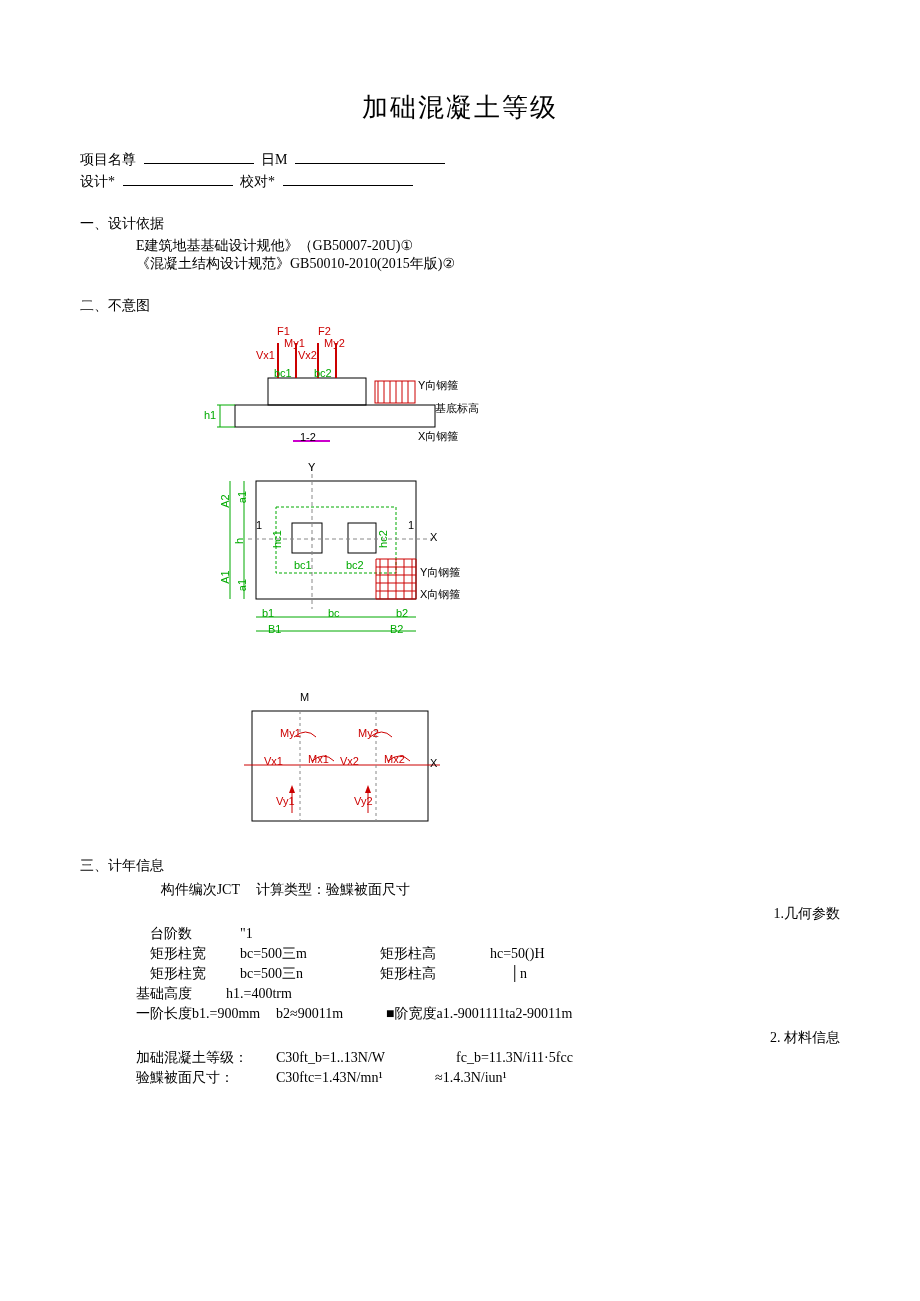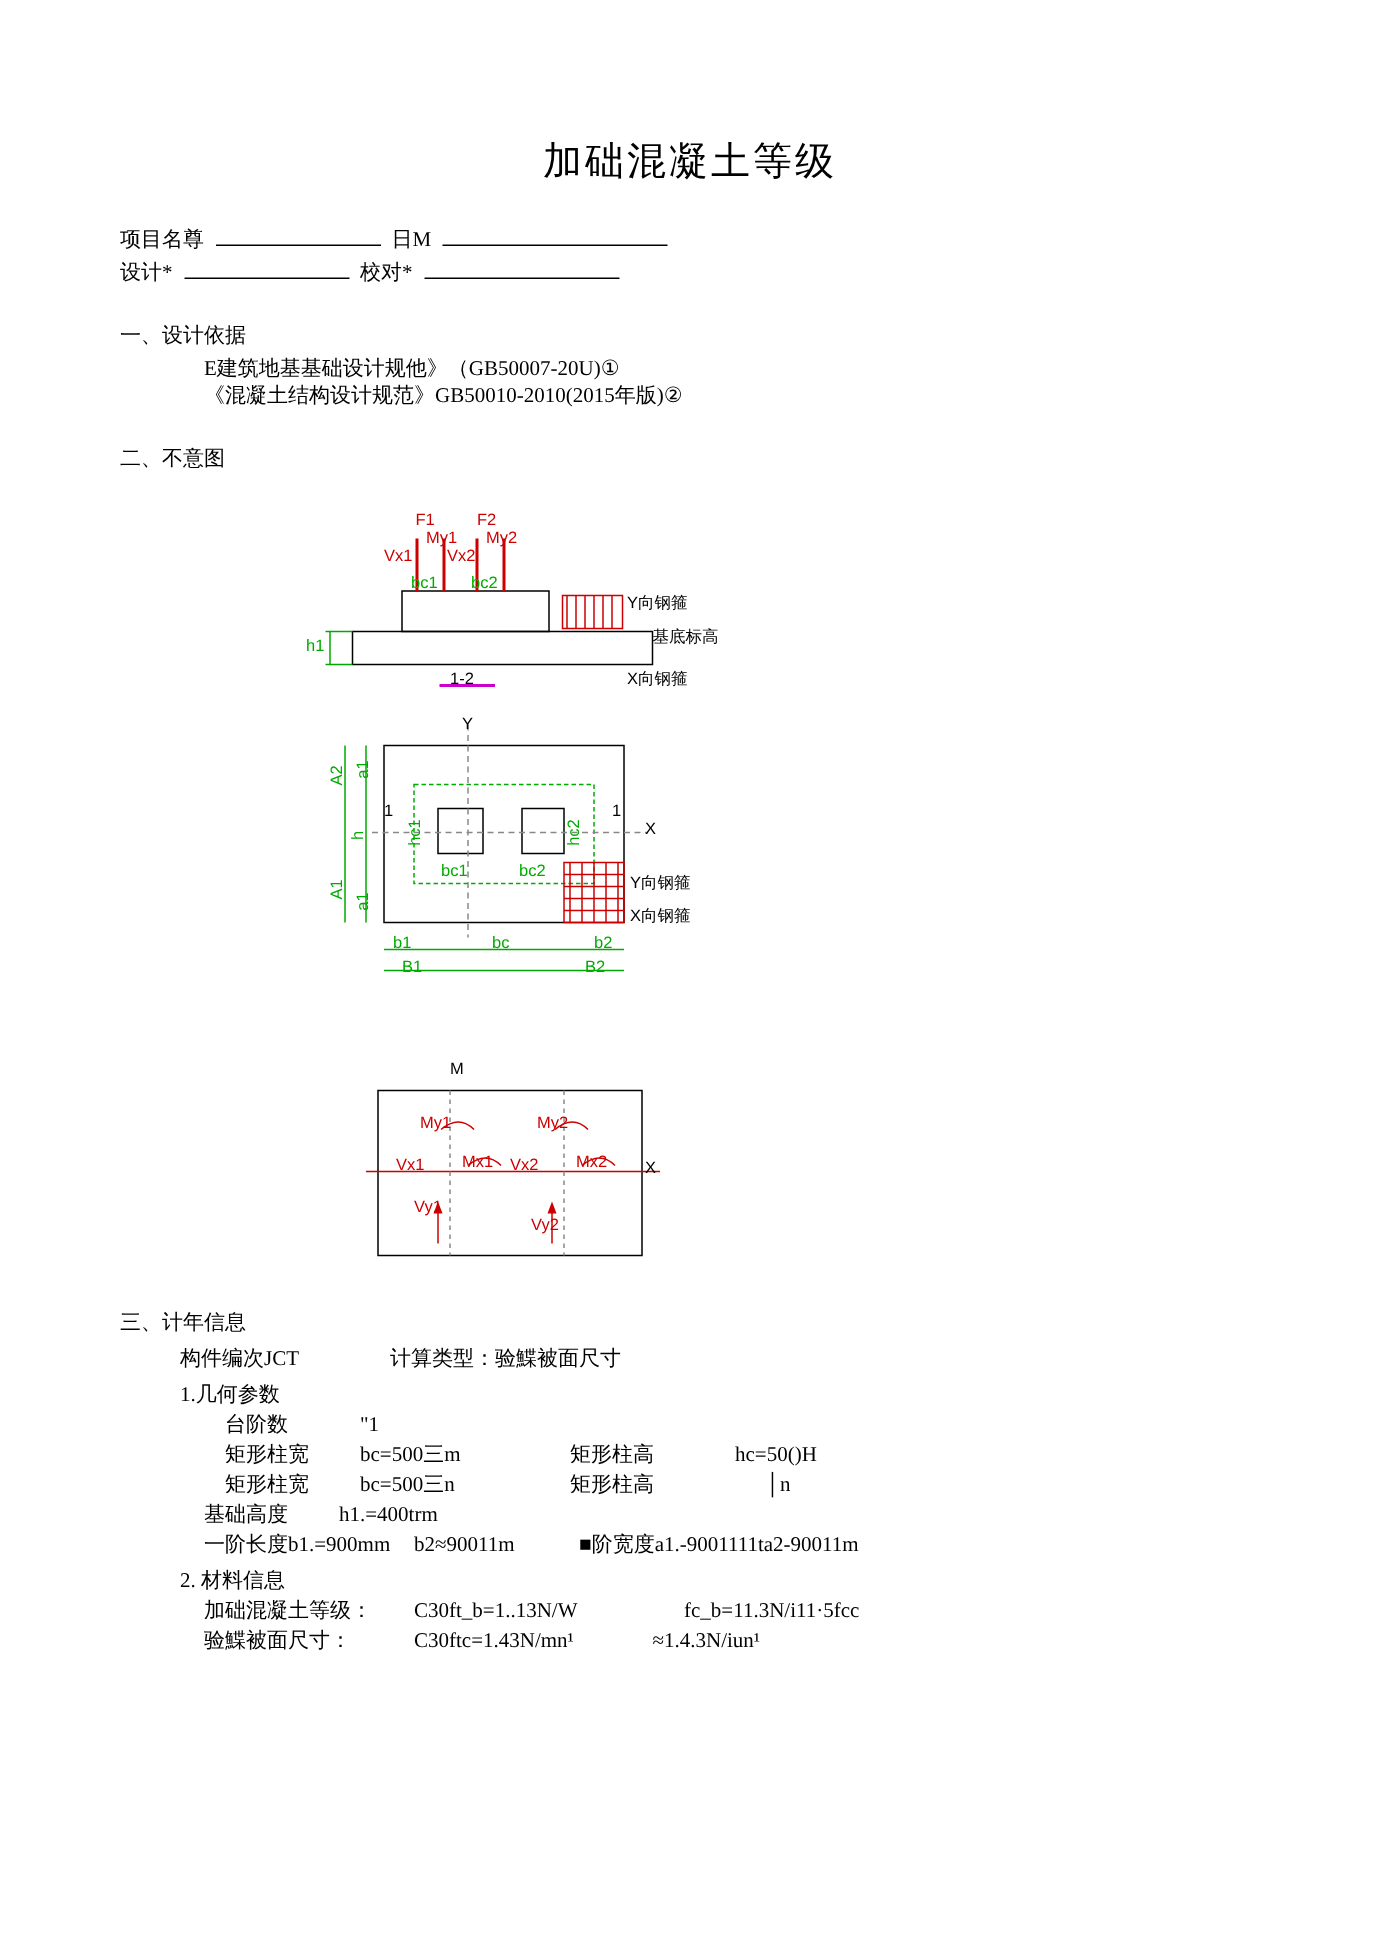--- a/index.html
+++ b/index.html
@@ -31,21 +31,21 @@
     vertical-align: baseline;
     margin: 0 4px;
   }
   .section-head {
     font-size: 14px;
     margin-top: 24px;
     margin-bottom: 4px;
   }
   .indent2 { margin-left: 56px; }
   .figure-block {
-    margin: 24px 0 8px 120px;
+    margin: 8px 0 8px 120px;
   }
   .fig-frame {
     position: relative;
     border: 1px solid #000;
     background: #fff;
   }
   .fig1 { width: 260px; height: 130px; margin-bottom: 6px; }
   .fig2 { width: 260px; height: 190px; }
   .fig3 { width: 200px; height: 140px; margin-top: 24px; margin-left: 0; }
   .lbl {
@@ -59,21 +59,22 @@
   .red { color: #c00; }
   .row { display: flex; align-items: baseline; margin: 2px 0; flex-wrap: wrap; }
   .cell { min-width: 90px; }
   .cell-w { min-width: 140px; }
   .cell-ww { min-width: 170px; }
   svg { position:absolute; top:0; left:0; }
   .subhead {
     font-size: 14px;
     margin-top: 6px;
     margin-bottom: 2px;
-    margin-left: 40px;
+    margin-left: 20px;
+    text-align: right;
   }
 </style>
 </head>
 <body>
 
 <div class="title">加础混凝土等级</div>
 
 <div class="meta-row">
   <span>项目名尊</span>
   <span class="blank-line"></span>
@@ -207,21 +208,21 @@
         <polygon points="128,92 125,100 131,100" fill="#c00"></polygon>
     </svg>
     <span class="lbl" style="top:-2px;left:60px">M</span>
     <span class="lbl red" style="top:34px;left:40px">My1</span>
     <span class="lbl red" style="top:34px;left:118px">My2</span>
     <span class="lbl red" style="top:62px;left:24px">Vx1</span>
     <span class="lbl red" style="top:62px;left:100px">Vx2</span>
     <span class="lbl red" style="top:60px;left:68px">Mx1</span>
     <span class="lbl red" style="top:60px;left:144px">Mx2</span>
     <span class="lbl" style="top:64px;left:190px">X</span>
-    <span class="lbl red" style="top:90px;left:36px">Vy1</span>
+    <span class="lbl red" style="top:102px;left:36px">Vy1</span>
     <span class="lbl red" style="top:102px;left:114px">Vy2</span>
   </div>
 
 </div>
 
 <div class="section-head">三、计年信息</div>
 
 <div class="row subhead">
   <span class="cell-w">构件编次JCT</span>
   <span class="cell-ww">计算类型：验鰈被面尺寸</span>

